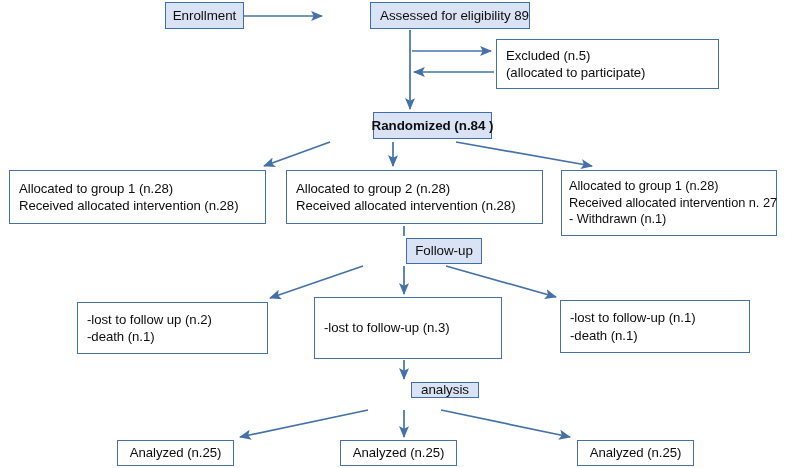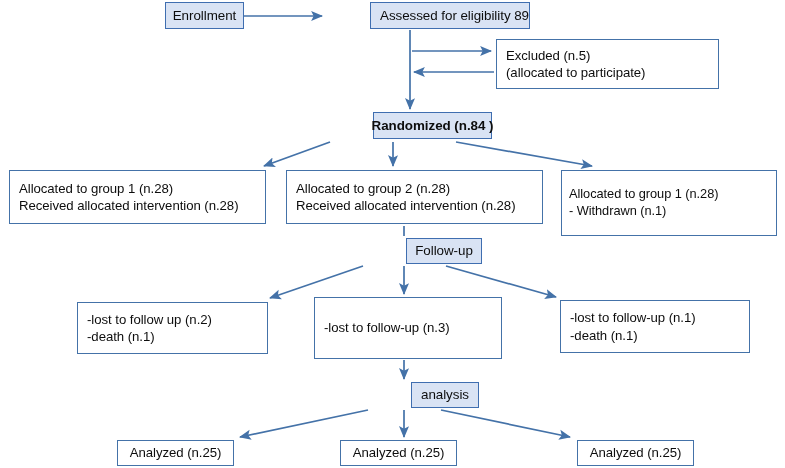--- a/index.html
+++ b/index.html
@@ -111,37 +111,38 @@
       <div class="node" style="left: 9px; top: 170px; width: 257px; height: 54px;">
         <div class="node-line">Allocated to group 1 (n.28)</div>
         <div class="node-line">Received allocated intervention (n.28)</div>
       </div>
       <div class="node" style="left: 286px; top: 170px; width: 257px; height: 54px;">
         <div class="node-line">Allocated to group 2 (n.28)</div>
         <div class="node-line">Received allocated intervention (n.28)</div>
       </div>
       <div class="node tight" style="left: 561px; top: 170px; width: 216px; height: 66px;">
         <div class="node-line">Allocated to group 1 (n.28)</div>
+        <div class="node-line">Received allocated intervention n. 27</div>
         <div class="node-line">- Withdrawn (n.1)</div>
       </div>
       <div class="node filled center-text" style="left: 366px; top: 238px; width: 76px; height: 26px;">
         <div class="node-line">Follow-up</div>
       </div>
       <div class="node" style="left: 77px; top: 302px; width: 191px; height: 52px;">
         <div class="node-line">-lost to follow up (n.2)</div>
         <div class="node-line">-death (n.1)</div>
       </div>
       <div class="node" style="left: 314px; top: 297px; width: 188px; height: 62px;">
         <div class="node-line">-lost to follow-up (n.3)</div>
       </div>
       <div class="node" style="left: 560px; top: 300px; width: 190px; height: 53px;">
         <div class="node-line">-lost to follow-up (n.1)</div>
         <div class="node-line">-death (n.1)</div>
       </div>
-      <div class="node filled center-text" style="left: 371px; top: 382px; width: 68px; height: 26px;">
+      <div class="node filled center-text" style="left: 371px; top: 382px; width: 68px; height: 16px;">
         <div class="node-line">analysis</div>
       </div>
       <div class="node center-text" style="left: 117px; top: 440px; width: 117px; height: 26px;">
         <div class="node-line">Analyzed (n.25)</div>
       </div>
       <div class="node center-text" style="left: 340px; top: 440px; width: 117px; height: 26px;">
         <div class="node-line">Analyzed (n.25)</div>
       </div>
       <div class="node center-text" style="left: 577px; top: 440px; width: 117px; height: 26px;">
         <div class="node-line">Analyzed (n.25)</div>

